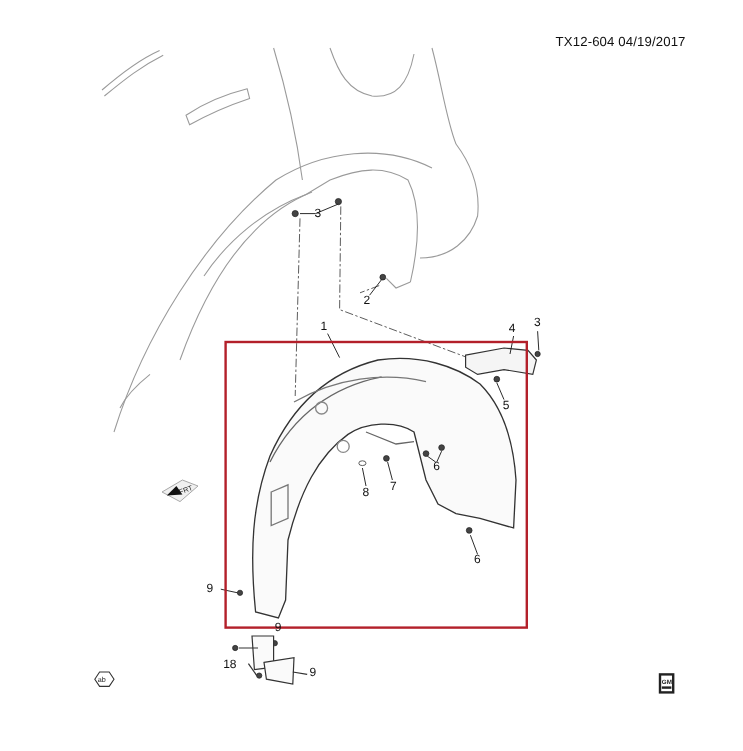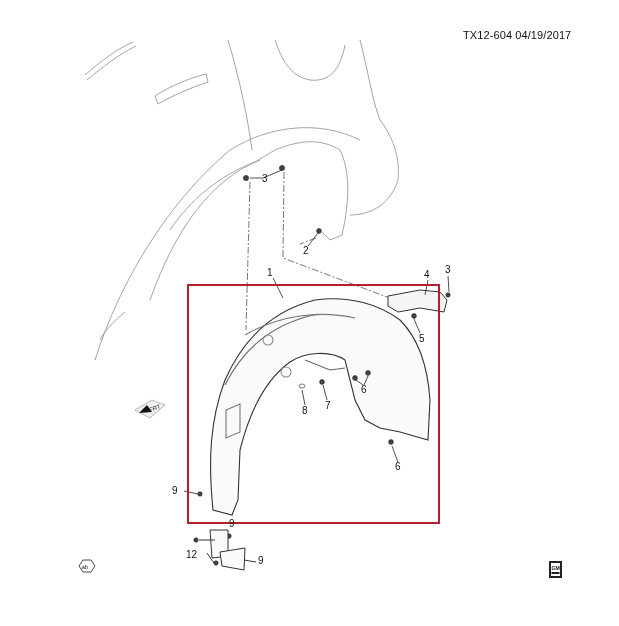--- a/index.html
+++ b/index.html
@@ -123,15 +123,15 @@
   <span class="callout" style="left:262px;top:174px;">3</span>
   <span class="callout" style="left:445px;top:265px;">3</span>
   <span class="callout" style="left:424px;top:270px;">4</span>
   <span class="callout" style="left:419px;top:334px;">5</span>
   <span class="callout" style="left:361px;top:385px;">6</span>
   <span class="callout" style="left:395px;top:462px;">6</span>
   <span class="callout" style="left:325px;top:401px;">7</span>
   <span class="callout" style="left:302px;top:406px;">8</span>
   <span class="callout" style="left:229px;top:519px;">9</span>
   <span class="callout" style="left:258px;top:556px;">9</span>
-  <span class="callout" style="left:186px;top:550px;">12</span>
+  <span class="callout" style="left:186px;top:550px;">18</span>
   <span class="callout" style="left:172px;top:486px;">9</span>
 </div>
 
 </body></html>

